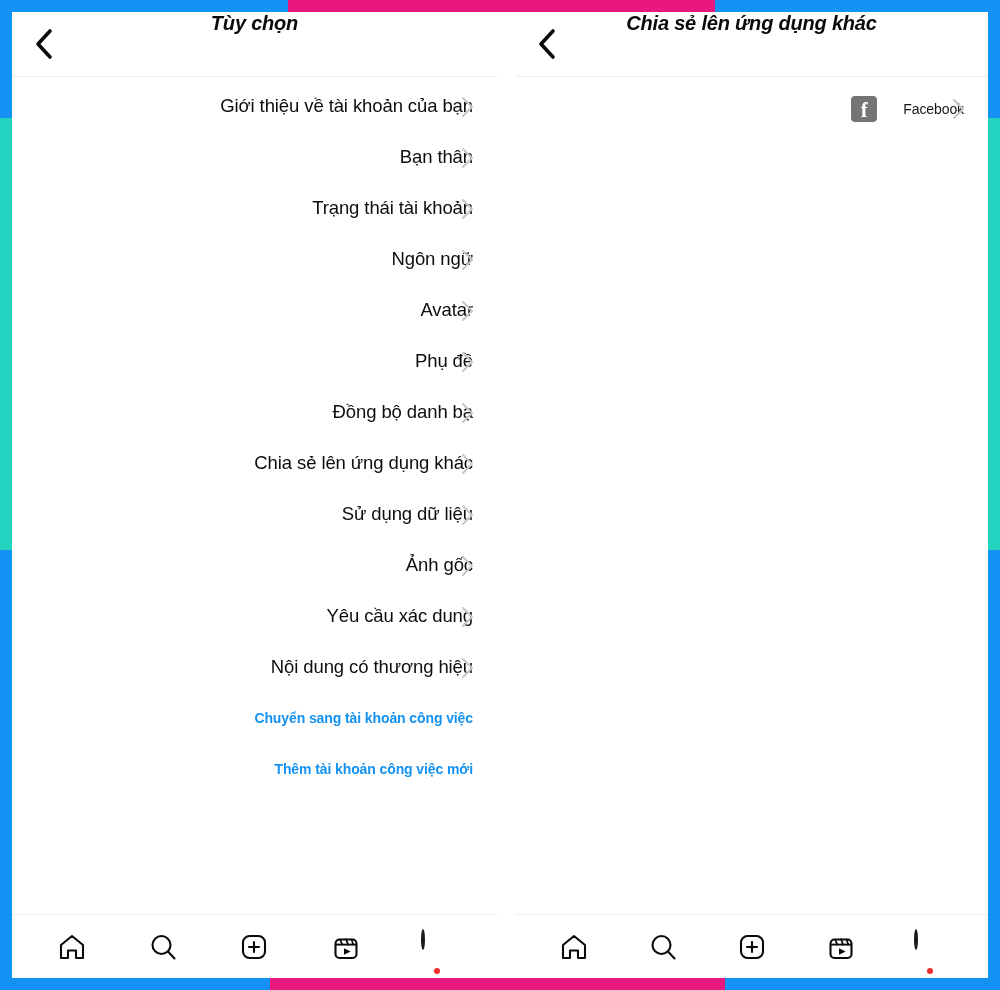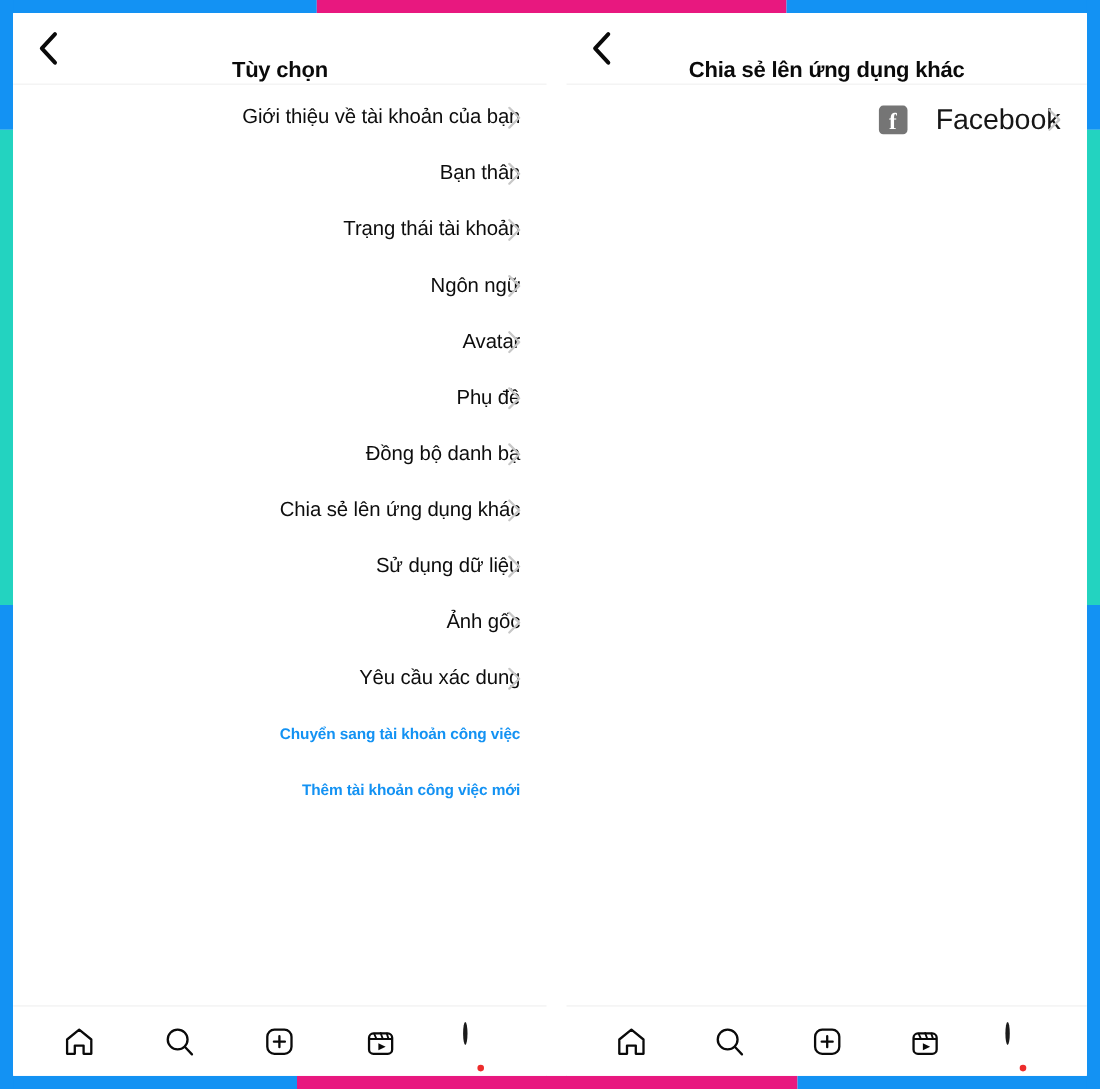--- a/index.html
+++ b/index.html
@@ -49,22 +49,23 @@
   }
   .panel.left  { width:485px; }
   .panel.gap   { width:18px; background:#fff; }
   .panel.right { width:473px; }
 
   
   .pheader {
     position:relative;
     height:65px;
     flex:0 0 65px;
-    display:flex; align-items:flex-end;
+    display:flex; align-items:flex-start;
     border-bottom:1px solid #efefef;
+    font-style:italic;
   }
   .back-btn {
     position:absolute; left:10px; top:50%;
     transform:translateY(-50%);
     width:44px; height:44px;
     display:flex; align-items:center; justify-content:center;
     cursor:pointer;
   }
   .back-btn svg { display:block; }
   .ptitle {
@@ -117,21 +118,21 @@
     flex:0 0 26px;
   }
   .fb-icon span {
     color:#fff;
     font-family:"Liberation Serif", serif;
     font-weight:bold;
     font-size:21px;
     line-height:21px;
     position:relative; top:1px;
   }
-  .row.app .rlabel { font-size:26px; color:#161616; }
+  .row.app .rlabel { font-size:14px; color:#161616; }
 
   
   .pnav {
     flex:0 0 64px;
     height:64px;
     border-top:1px solid #efefef;
     display:flex; align-items:center; justify-content:space-around;
     padding:0 14px;
   }
   .navitem {
@@ -293,20 +294,28 @@
       <div class="row">
         <span class="rlabel">Yêu cầu xác dung</span>
         <span class="chev">
           <svg width="14" height="22" viewBox="0 0 14 22" fill="none">
               <path d="M2 2 L11 11 L2 20" stroke="#c7c7c7" stroke-width="2" stroke-linecap="round" stroke-linejoin="round"></path>
             </svg>
         </span>
       </div>
 
 
+      <div class="row">
+        <span class="rlabel">Nội dung có thương hiệu</span>
+        <span class="chev">
+          <svg width="14" height="22" viewBox="0 0 14 22" fill="none">
+              <path d="M2 2 L11 11 L2 20" stroke="#c7c7c7" stroke-width="2" stroke-linecap="round" stroke-linejoin="round"></path>
+            </svg>
+        </span>
+      </div>
 
       <div class="row blue">
         <span class="rlabel">Chuyển sang tài khoản công việc</span>
       </div>
 
       <div class="row blue">
         <span class="rlabel">Thêm tài khoản công việc mới</span>
       </div>
 
     </div>

